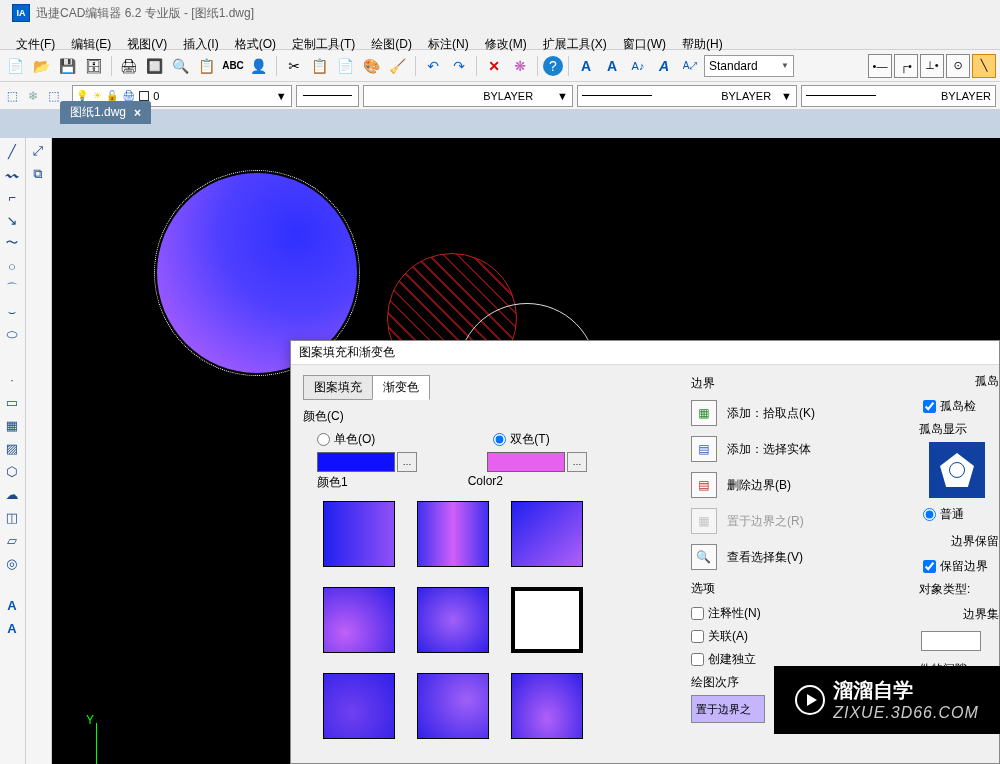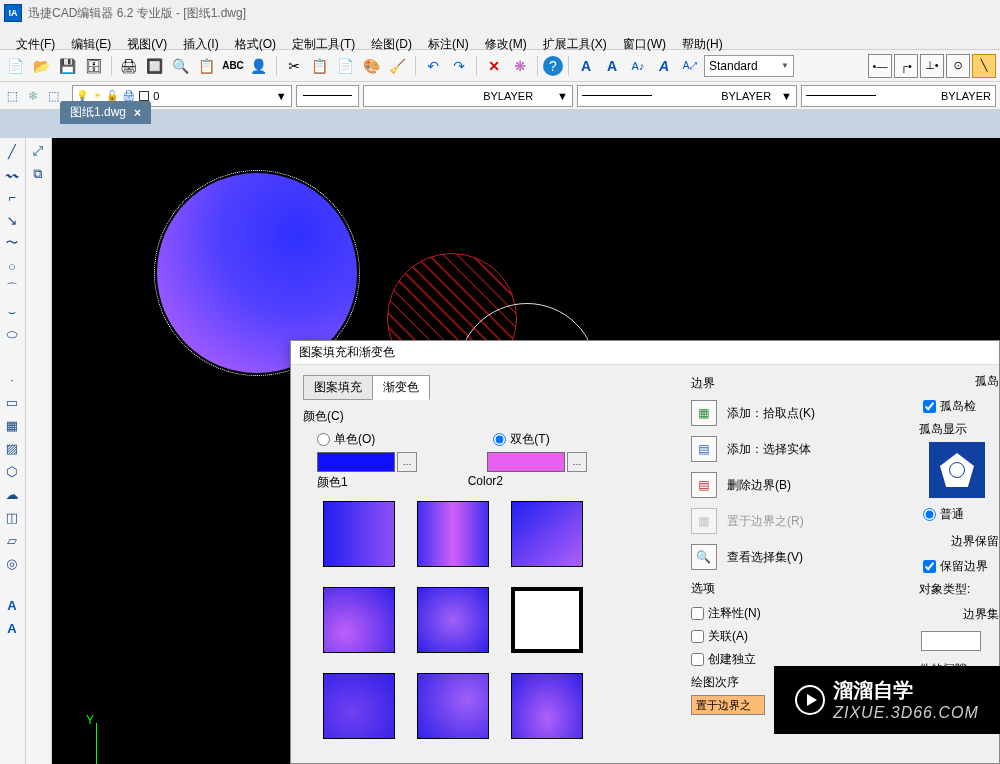--- a/index.html
+++ b/index.html
@@ -1,18 +1,18 @@
 <!DOCTYPE html>
 <html><head>
   <meta charset="utf-8">
   <style>
     * { margin: 0; padding: 0; box-sizing: border-box; font-family: "Microsoft YaHei", SimSun, sans-serif; }
     body { background: #fff; font-size: 12px; color: #000; overflow: hidden; width: 1000px; height: 764px; position: relative; }
     
-    .title-bar { height: 26px; background: #f0f0f0; display: flex; align-items: center; padding: 0 4px; gap: 6px; }
+    .title-bar { height: 26px; background: #f0f0f0; display: flex; align-items: center; padding: 0 12px; gap: 6px; }
     .title-bar .app-icon { width: 18px; height: 18px; background: #0066cc; border: 1px solid #004a99; display: flex; align-items: center; justify-content: center; color: #fff; font-size: 9px; font-weight: bold; }
     .title-bar .title-text { color: #666; font-size: 12px; }
     
     .menu-bar { height: 24px; background: #f0f0f0; display: flex; align-items: center; padding: 0 8px; gap: 0; border-bottom: 1px solid #d0d0d0; }
     .menu-bar .menu-item { padding: 0 8px; cursor: pointer; line-height: 24px; margin-top: 13px; }
     
     .toolbar { height: 32px; background: #f5f5f5; display: flex; align-items: center; padding: 0 4px; gap: 2px; border-bottom: 1px solid #d0d0d0; }
     .toolbar .tb-btn { width: 24px; height: 24px; display: flex; align-items: center; justify-content: center; cursor: pointer; border: 1px solid transparent; font-size: 14px; }
     .toolbar .sep { width: 1px; height: 20px; background: #ccc; margin: 0 3px; }
     .toolbar .text-select { height: 22px; border: 1px solid #999; padding: 0 4px; font-size: 12px; min-width: 90px; background: #fff; display: flex; align-items: center; justify-content: space-between; }
@@ -81,21 +81,21 @@
     .g8 { background: radial-gradient(circle at 70% 40%, #a060f8, #3020e8); }
     .g9 { background: radial-gradient(ellipse at 50% 70%, #b060f8, #3020e8); }
     
     .right-panel { flex: 0 0 220px; font-size: 12px; }
     .rp-section-title { font-size: 12px; margin-bottom: 8px; }
     .rp-row { display: flex; align-items: center; gap: 10px; margin-bottom: 10px; }
     .rp-ico { width: 26px; height: 26px; border: 1px solid #888; background: #fafafa; display: flex; align-items: center; justify-content: center; font-size: 12px; cursor: pointer; }
     .rp-row.disabled { color: #999; }
     .rp-row.disabled .rp-ico { opacity: 0.5; }
     .checkbox-opt { display: flex; align-items: center; gap: 4px; margin-bottom: 6px; }
-    .dropdown-wide { width: 74px; height: 20px; border: 1px solid #888; background: #fdba74; display: flex; align-items: center; justify-content: space-between; padding: 0 4px; font-size: 11px; }
+    .dropdown-wide { width: 74px; height: 28px; border: 1px solid #888; background: #c4b5fd; display: flex; align-items: center; justify-content: space-between; padding: 0 4px; font-size: 11px; }
     
     .far-right { position: absolute; right: 0; top: 28px; width: 84px; padding: 4px 0 0 0; font-size: 12px; }
     .far-right .rp-section-title { padding-left: 4px; text-align: right; }
     .far-right .checkbox-opt { padding-left: 8px; }
     .island-ico { width: 56px; height: 56px; background: #1040a0; margin: 4px auto 8px; display: flex; align-items: center; justify-content: center; }
     .pentagon { width: 34px; height: 34px; background: #fff; clip-path: polygon(50% 0, 100% 38%, 82% 100%, 18% 100%, 0 38%); display: flex; align-items: center; justify-content: center; }
     .pentagon::after { content: ""; width: 14px; height: 14px; border: 1px solid #1040a0; border-radius: 50%; }
     .radio-normal { display: flex; align-items: center; gap: 4px; padding-left: 8px; margin-bottom: 10px; }
     .small-label { padding-left: 4px; margin: 4px 0; }
     

